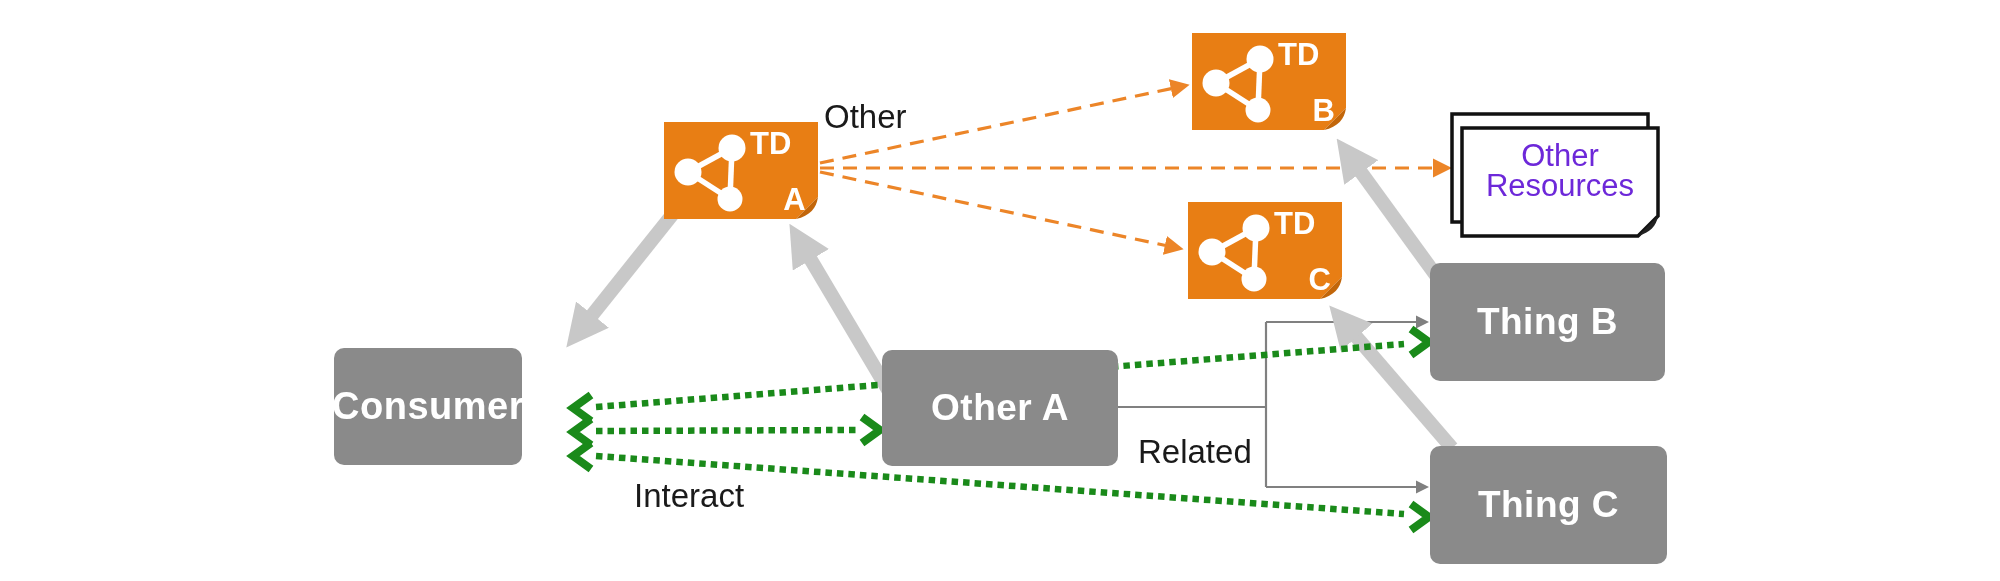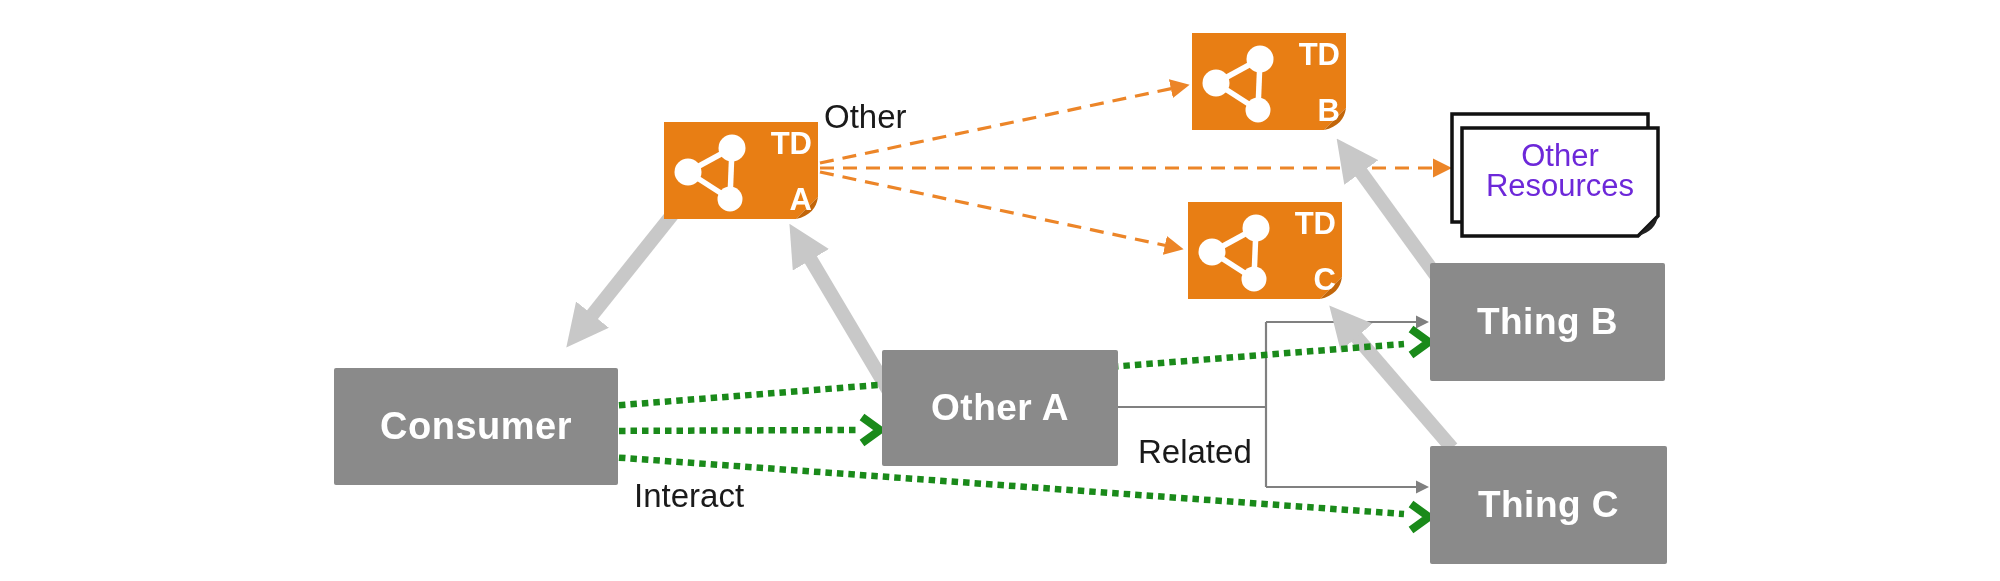--- a/index.html
+++ b/index.html
@@ -2,27 +2,27 @@
 <html><head>
 <meta charset="utf-8">
 <style>
   html,body{margin:0;padding:0;background:#fff;}
   .canvas{
     position:relative;width:2000px;height:581px;background:#ffffff;
     overflow:hidden;font-family:"Liberation Sans",sans-serif;
   }
   svg.layer{position:absolute;left:0;top:0;}
   .node-box{
-    position:absolute;background:#8A8A8A;border-radius:2px;
+    position:absolute;background:#8A8A8A;border-radius:10px;
     display:flex;align-items:center;justify-content:center;
     color:#ffffff;font-weight:bold;font-size:37px;letter-spacing:0.5px;
   }
   .node-box.consumer{font-size:38px;}
   .td-label{
-    position:absolute;width:62px;text-align:right;color:#ffffff;
+    position:absolute;width:62px;text-align:left;color:#ffffff;
     font-weight:bold;font-size:31px;line-height:28px;white-space:pre;
   }
   .otherres-label{
     position:absolute;left:1466px;top:141px;width:188px;text-align:center;
     color:#6d28d9;font-size:31px;line-height:30px;
   }
   .edge-label{
     position:absolute;color:#1a1a1a;font-size:33px;line-height:1.2;white-space:nowrap;
   }
   .edge-label.links{left:824px;top:97px;}
@@ -124,21 +124,21 @@
       </g>
     </g>
 
     <g>
       <rect x="1452" y="114" width="196" height="108" fill="#ffffff" stroke="#111111" stroke-width="3.5"></rect>
       <path d="M1462,128 H1658 V216 L1638,236 H1462 Z" fill="#ffffff" stroke="#111111" stroke-width="3.5"></path>
       <path d="M1638,236 L1658,216 C1656.5,226 1650,232.5 1638,236 Z" fill="#222222"></path>
     </g>
   </svg>
 
-  <div class="node-box consumer" style="left:334px;top:348px;width:284px;height:117px;margin-top:20px;">
+  <div class="node-box consumer" style="left:334px;top:348px;width:188px;height:117px;">
     <span>Consumer</span>
   </div>
   <div class="node-box" style="left:882px;top:350px;width:236px;height:116px;">
     <span>Other A</span>
   </div>
   <div class="node-box" style="left:1430px;top:263px;width:235px;height:118px;">
     <span>Thing B</span>
   </div>
   <div class="node-box" style="left:1430px;top:446px;width:237px;height:118px;">
     <span>Thing C</span>

